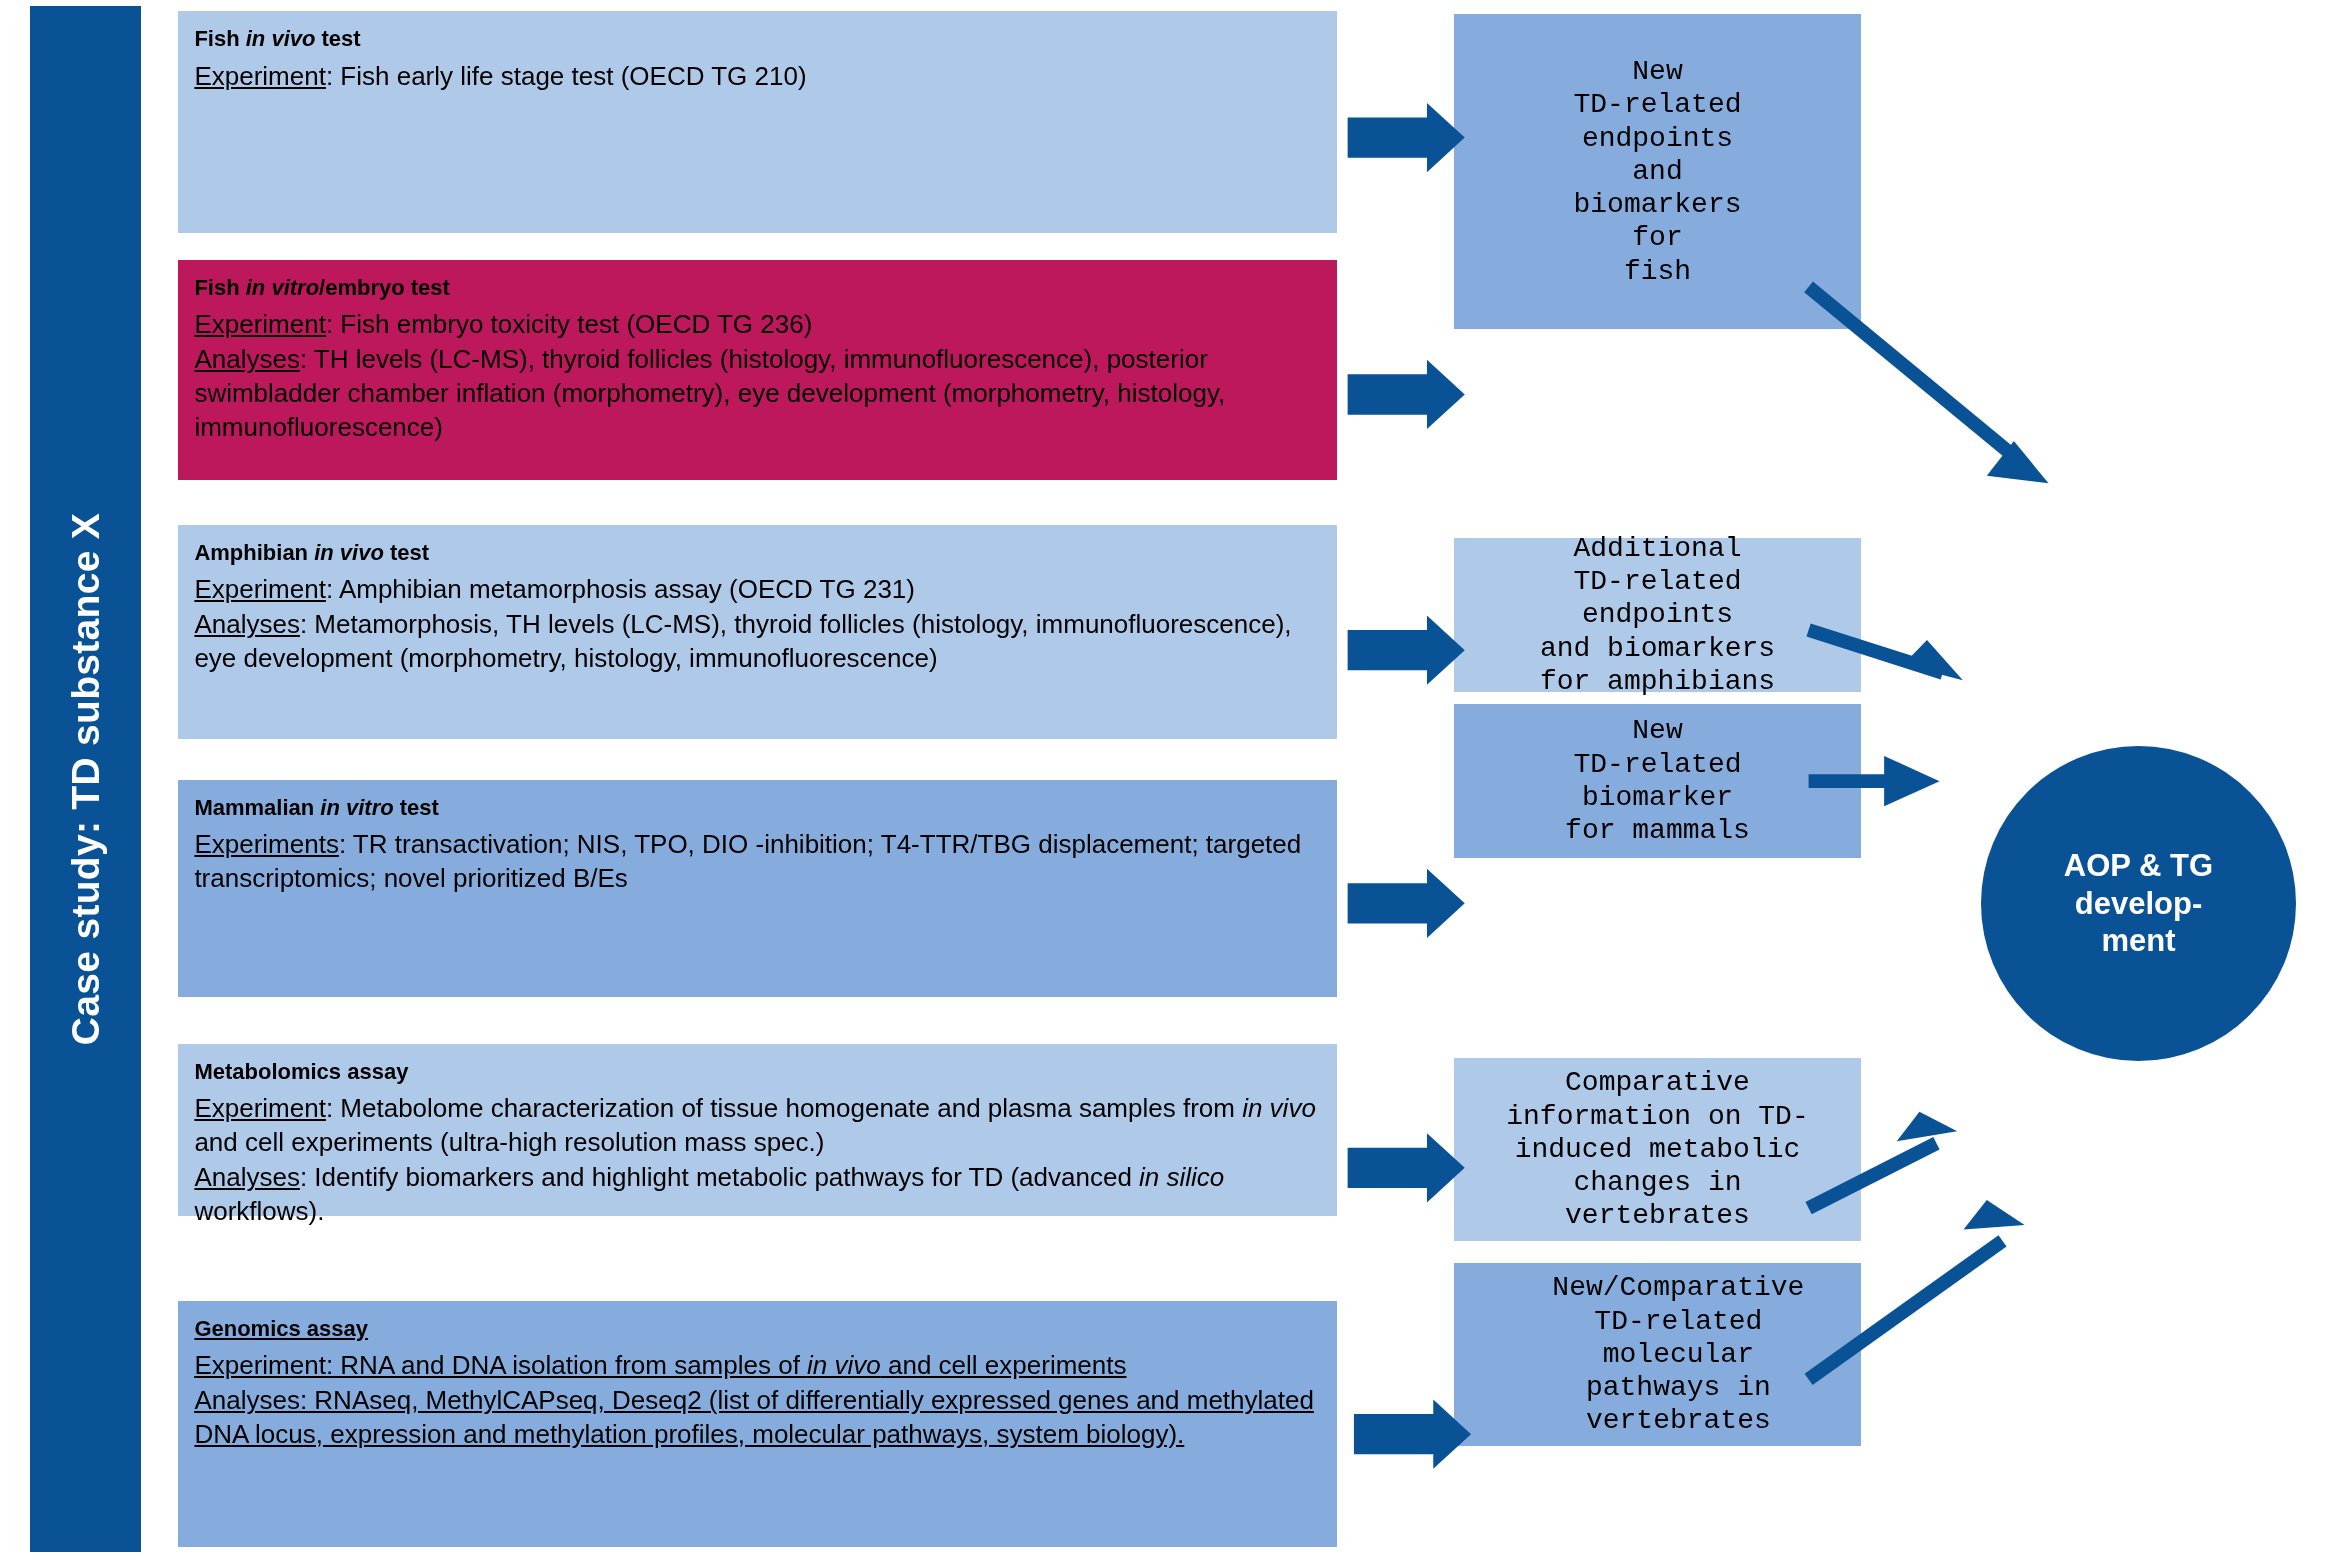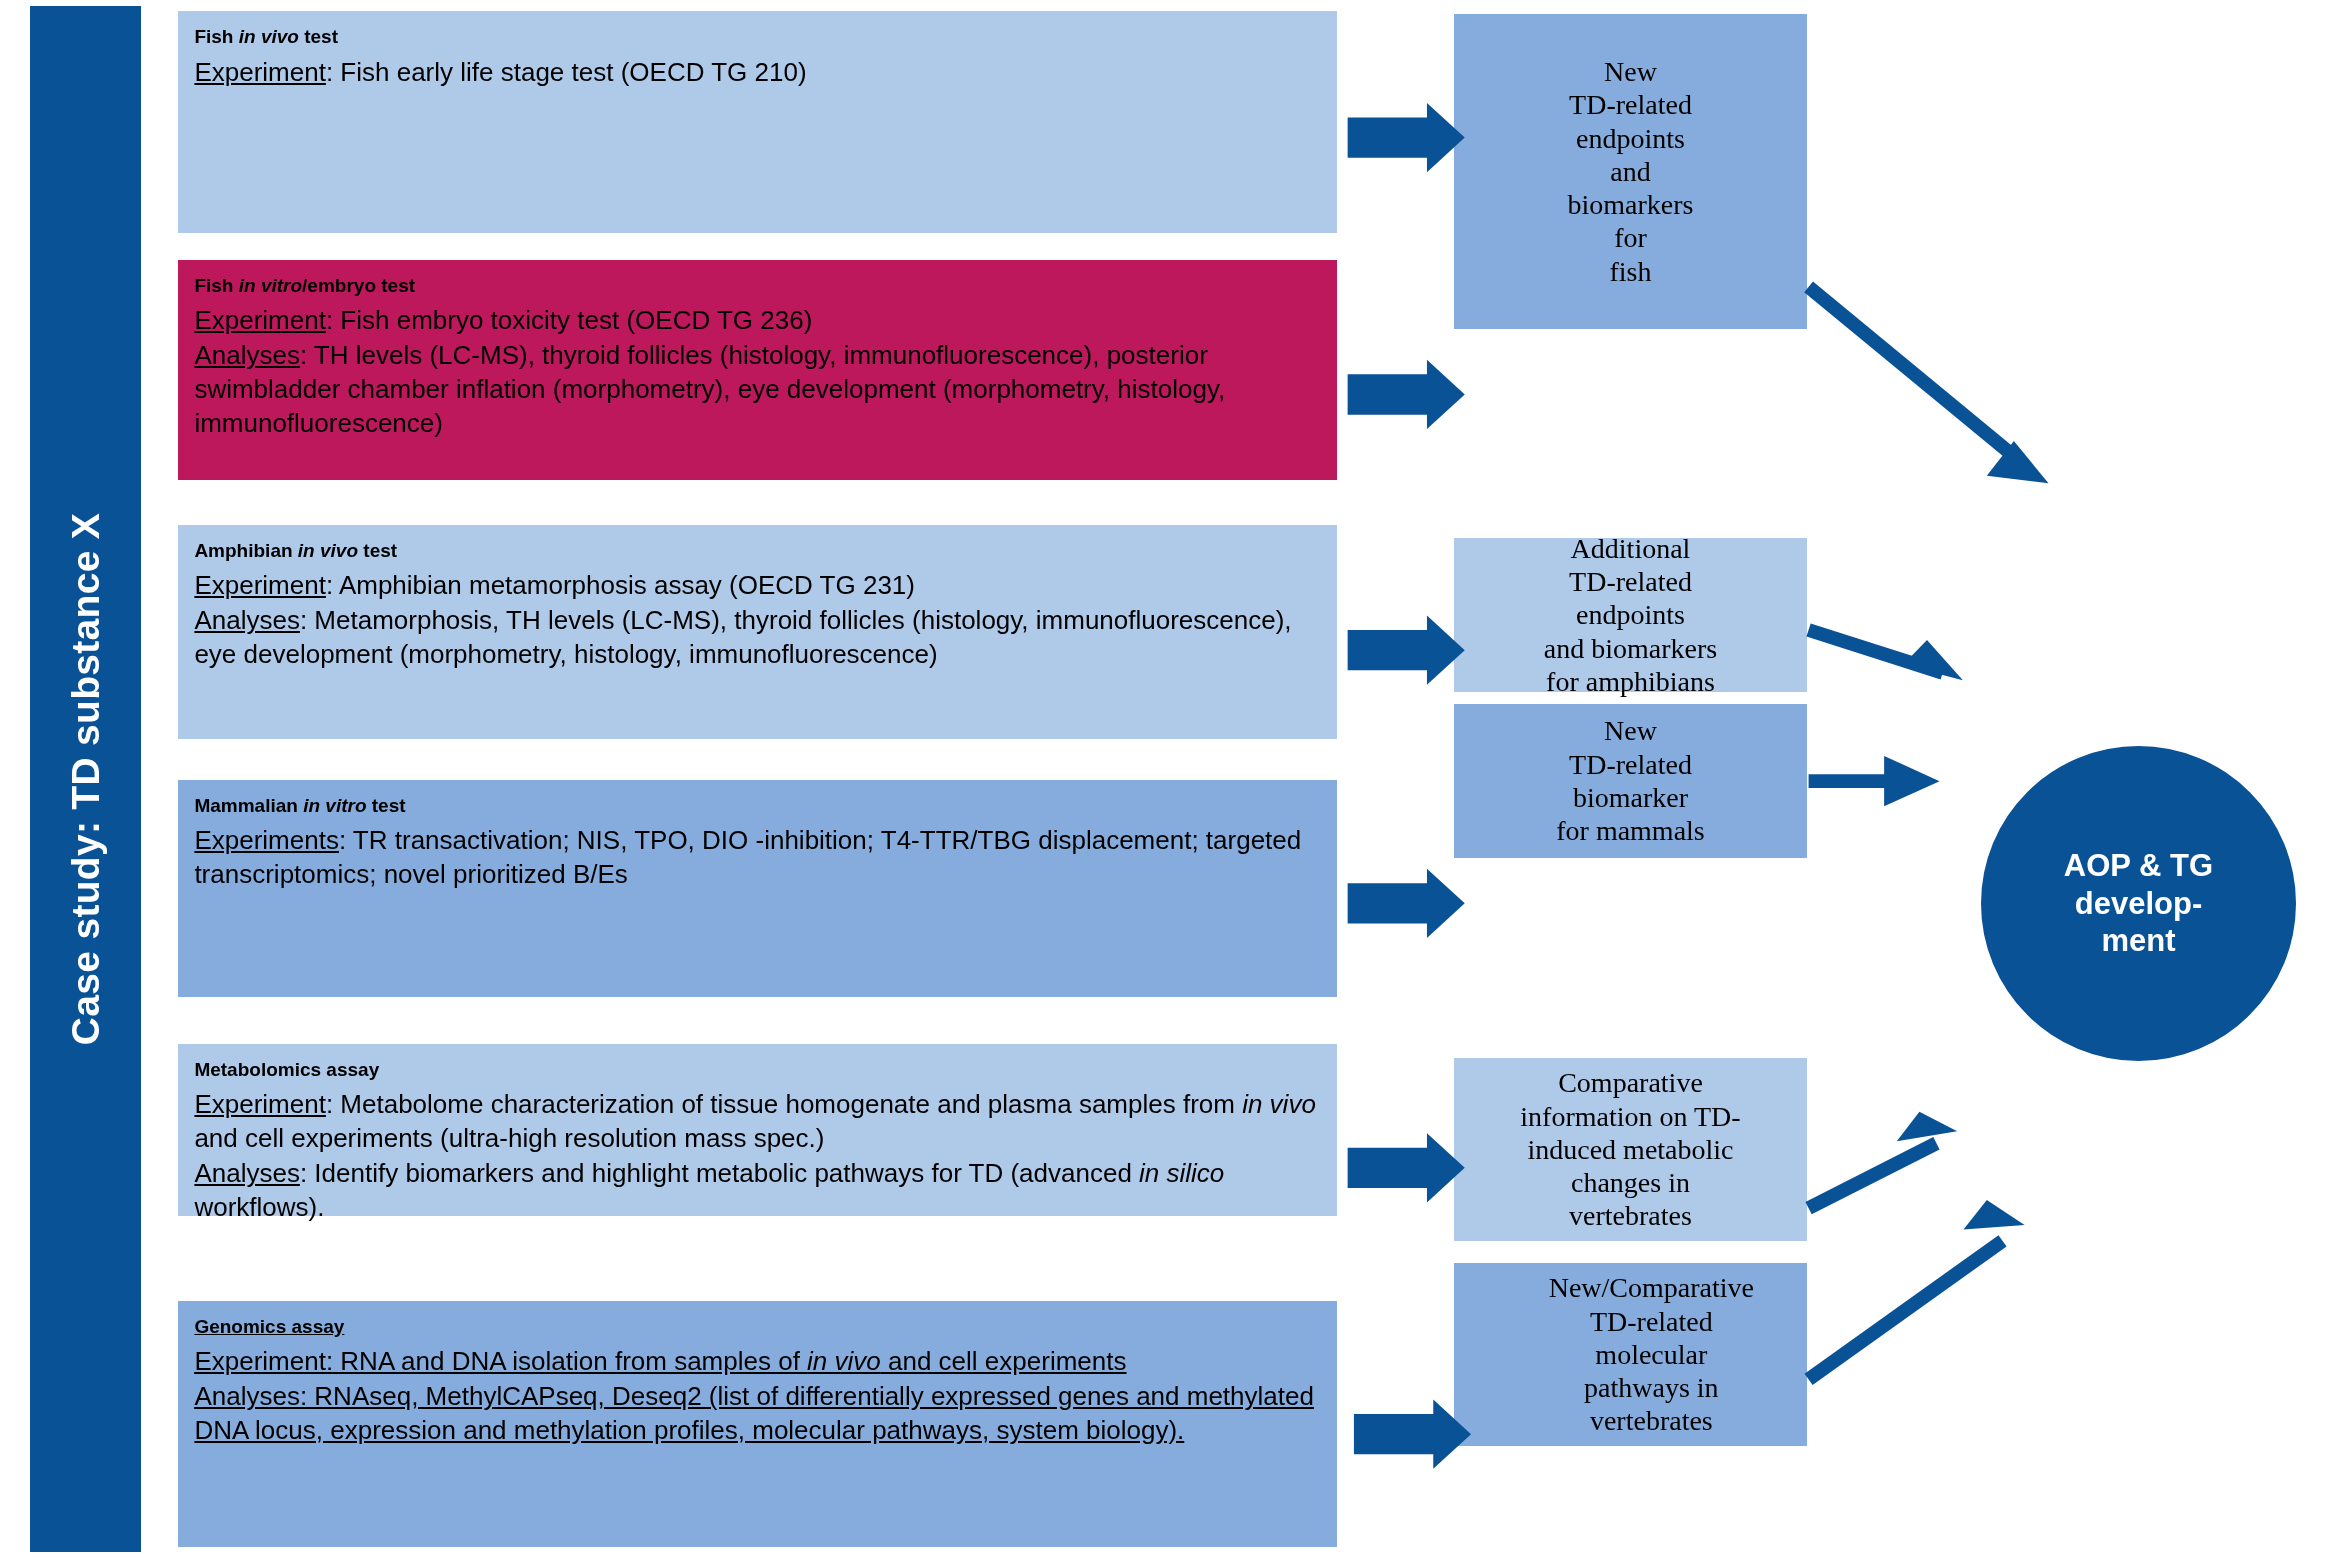--- a/index.html
+++ b/index.html
@@ -44,42 +44,42 @@
     width: 1159px;
     box-sizing: border-box;
     padding: 14px 16.4px 6.3px 16.4px;
     color: #000000;
     font-size: 26px;
     line-height: 1.30;
     font-family: "Liberation Sans", sans-serif;
   }
   .assay .title {
     font-weight: bold;
-    font-size: 19px;
+    font-size: 22px;
     margin-bottom: 5.7px;
   }
   .assay .title i { font-style: italic; }
   .assay .line { margin: 0 0 1.3px 0; }
   .assay .line u { text-decoration: underline; text-underline-offset: 1.9px; }
   .assay .line i { font-style: italic; }
 
   
   .outcome {
     position: absolute;
     left: 1454px;
-    width: 353px;
+    width: 407px;
     box-sizing: border-box;
     display: flex;
     align-items: center;
     justify-content: center;
     text-align: center;
     color: #000000;
     font-size: 28px;
     line-height: 1.19;
-    font-family: Liberation Serif, serif;
+    font-family: Liberation Mono, monospace;
     padding: 2.5px 6.3px;
   }
 
   
   .hub {
     position: absolute;
     left: 1981px; top: 746px;
     width: 315px; height: 315px;
     border-radius: 50%;
     background: #0A5296;

